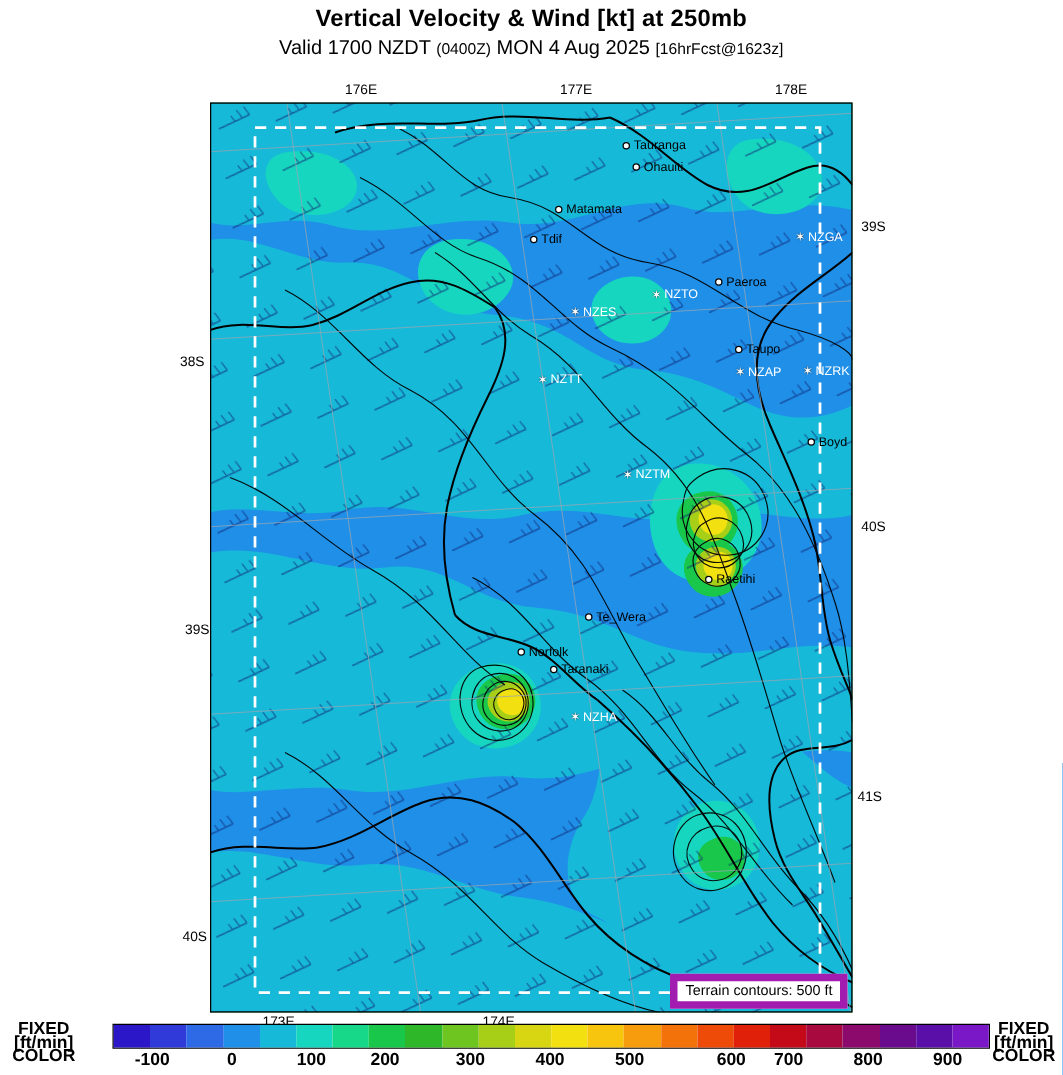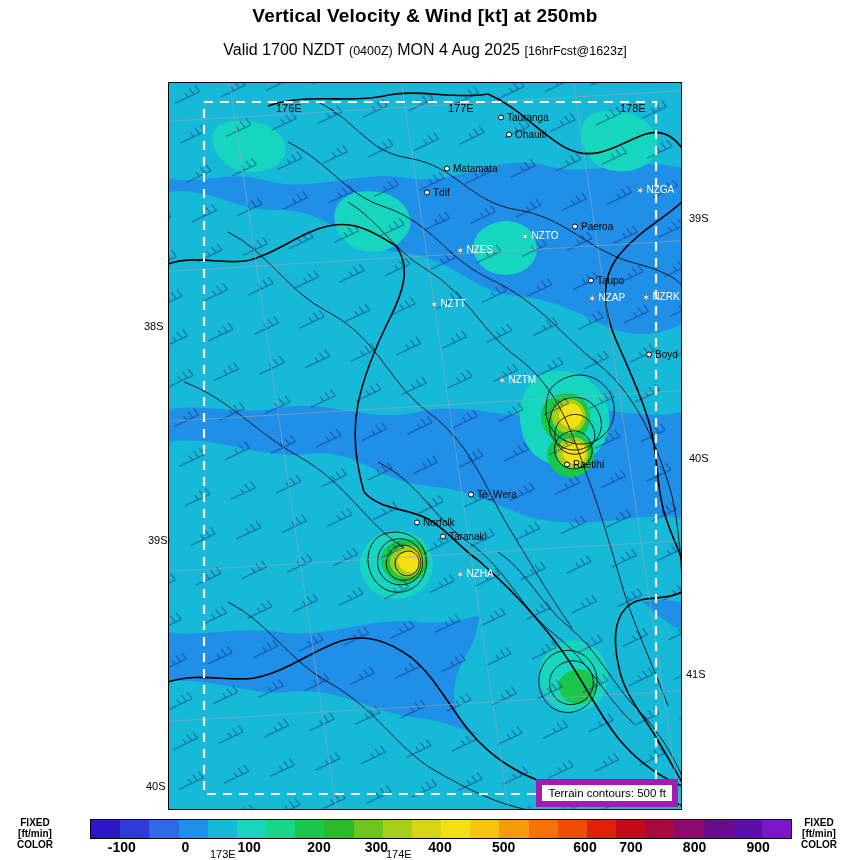--- a/index.html
+++ b/index.html
@@ -11,21 +11,21 @@
     position:relative;
     overflow:hidden;
   }
   .title-block{
     position:absolute;left:0;top:0;width:850px;text-align:center;
   }
   .title-main{
     font-size:19px;font-weight:bold;letter-spacing:.2px;margin-top:5px;
   }
   .title-sub{
-    font-size:16px;margin-top:14px;text-align:center;
+    font-size:16px;margin-top:3px;text-align:center;
   }
   .title-sub .small{font-size:12.5px;}
   .title-sub2{
     font-size:12px;margin-top:4px;
   }
 
   
   .map-wrap{
     position:absolute;left:168px;top:82px;width:514px;height:728px;
   }
@@ -35,21 +35,21 @@
     overflow:hidden;
   }
   svg.map-svg{position:absolute;left:0;top:0;width:514px;height:728px;}
 
   .map-frame{
     position:absolute;inset:0;border:1px solid #000;pointer-events:none;
   }
 
   
   .axis-lbl{
-    position:absolute;font-size:11px;color:#000;white-space:nowrap;margin-top:36px;
+    position:absolute;font-size:11px;color:#000;white-space:nowrap;
   }
 
   
   .pt{
     position:absolute;font-size:10px;color:#000;white-space:nowrap;
     transform:translate(0,-50%);
   }
   .pt .dot{
     display:inline-block;width:4px;height:4px;border-radius:50%;
     background:#fff;border:1px solid #000;margin-right:3px;vertical-align:middle;
@@ -66,21 +66,21 @@
     background:#ffffff;border:6px solid #a21caf;
     font-size:11.5px;padding:2px 6px;
   }
 
   
   .legend{
     position:absolute;left:0;top:812px;width:850px;height:48px;
   }
   .legend-side{
     position:absolute;top:5px;width:62px;text-align:center;
-    font-size:10px;font-weight:bold;line-height:11px;
+    font-size:14px;font-weight:bold;line-height:11px;
   }
   .legend-side.left{left:4px;}
   .legend-side.right{right:0px;}
   .cbar{
     position:absolute;left:90px;top:7px;width:700px;height:18px;
     border:1px solid #000;display:flex;
   }
   .cbar div{flex:1 1 auto;height:100%;}
   .cbar-labels{
     position:absolute;left:90px;top:27px;width:700px;height:18px;
@@ -288,21 +288,21 @@
       <div style="background: rgb(168, 10, 64);"></div>
       <div style="background: rgb(140, 10, 108);"></div>
       <div style="background: rgb(106, 10, 140);"></div>
       <div style="background: rgb(90, 16, 168);"></div>
       <div style="background: rgb(122, 24, 200);"></div>
     </div>
   <div class="cbar-labels" id="cbar-labels">
       <span style="left: 31.8182px;">-100</span>
       <span style="left: 95.4545px;">0</span>
       <span style="left: 159.091px;">100</span>
-      <span style="left: 229px;">200</span>
+      <span style="left: 218px;">200</span>
       <span style="left: 286.364px;">300</span>
       <span style="left: 350px;">400</span>
       <span style="left: 413.636px;">500</span>
       <span style="left: 469px; margin-left: 26px;">600</span>
       <span style="left: 540.909px;">700</span>
       <span style="left: 604.545px;">800</span>
       <span style="left: 668.182px;">900</span>
     </div>
 </div>
 

